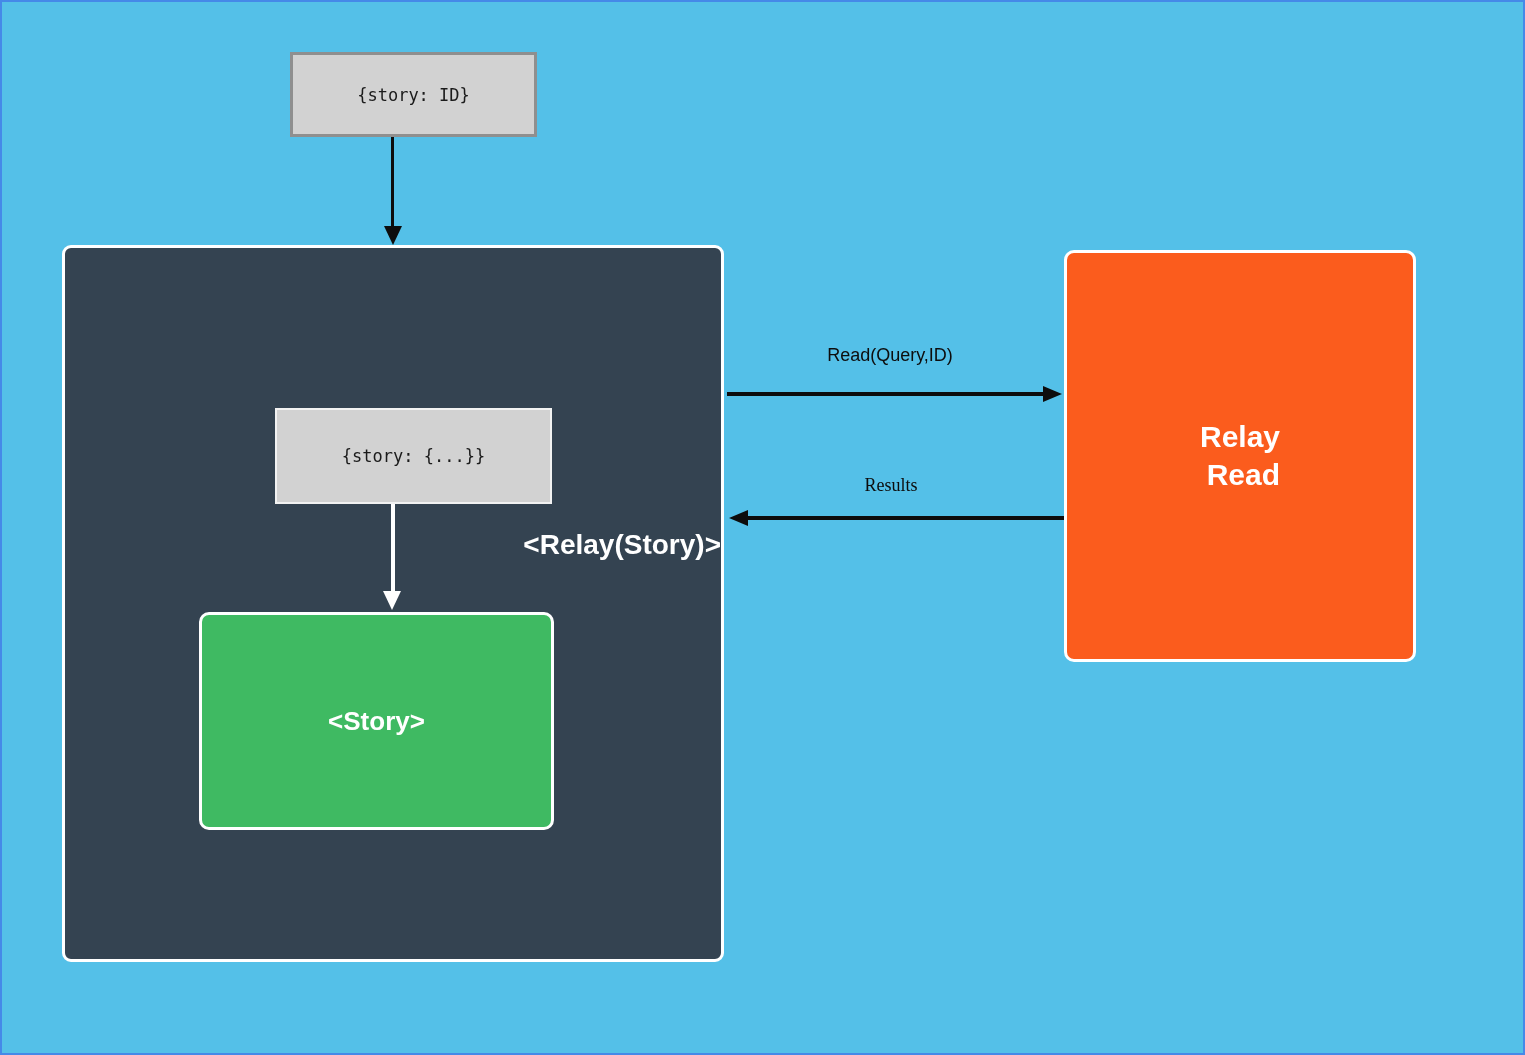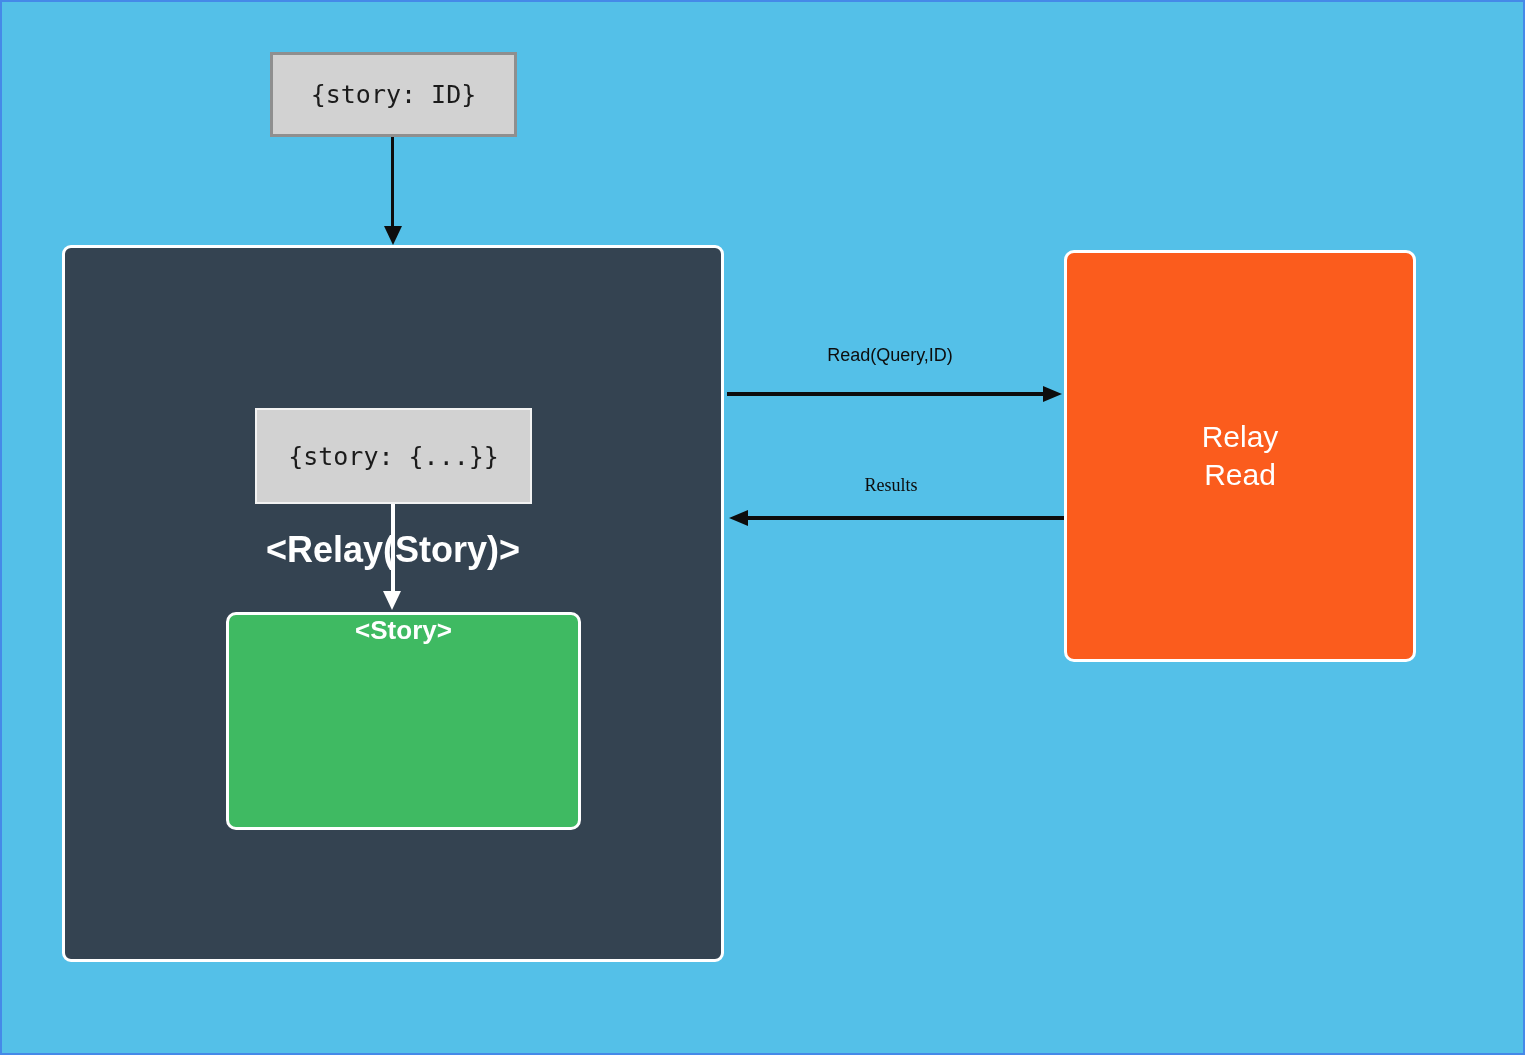--- a/index.html
+++ b/index.html
@@ -20,24 +20,25 @@
 
   
   .code-box {
     position: absolute;
     box-sizing: border-box;
     background: #d2d2d2;
     display: flex;
     align-items: center;
     justify-content: center;
     font-family: "DejaVu Sans Mono", monospace;
-    font-size: 25px;
+    font-size: 17px;
     color: #1b1b1b;
     letter-spacing: 0;
     white-space: pre;
+    margin-left: 20px;
   }
   .input-id-box {
     left: 268px; top: 50px;
     width: 247px; height: 85px;
     border: 3px solid #8f8f8f;
   }
   .props-box {
     left: 253px; top: 406px;
     width: 277px; height: 96px;
     border: 2px solid #f2f2f2;
@@ -50,60 +51,61 @@
     width: 662px; height: 717px;
     box-sizing: border-box;
     background: #344351;
     border: 3px solid #ffffff;
     border-radius: 9px;
   }
   .relay-title {
     position: absolute;
     left: 0; right: 0;
     top: 281px;
-    text-align: center;
-    font-size: 36px;
+    text-align: right;
+    font-size: 28px;
     font-weight: bold;
     color: #ffffff;
   }
 
   
   .story-box {
     position: absolute;
-    left: 224px; top: 610px;
+    left: 197px; top: 610px;
     width: 355px; height: 218px;
     box-sizing: border-box;
     background: #3fba62;
     border: 3px solid #ffffff;
     border-radius: 10px;
     display: flex;
+    align-items: center;
     justify-content: center;
     font-size: 26px;
     font-weight: bold;
     color: #ffffff;
   }
 
   
   .store-box {
     position: absolute;
     left: 1062px; top: 248px;
     width: 352px; height: 412px;
     box-sizing: border-box;
     background: #fb5c1d;
     border: 3px solid #ffffff;
     border-radius: 10px;
     display: flex;
     align-items: center;
     justify-content: center;
   }
   .store-label {
-    text-align: center;
+    text-align: right;
     font-size: 30px;
     line-height: 38px;
-    font-weight: normal;
+    font-weight: bold;
     color: #ffffff;
   }
 
   
   .line {
     position: absolute;
     background: #0d0d0d;
   }
   .line.white { background: #ffffff; }
 

